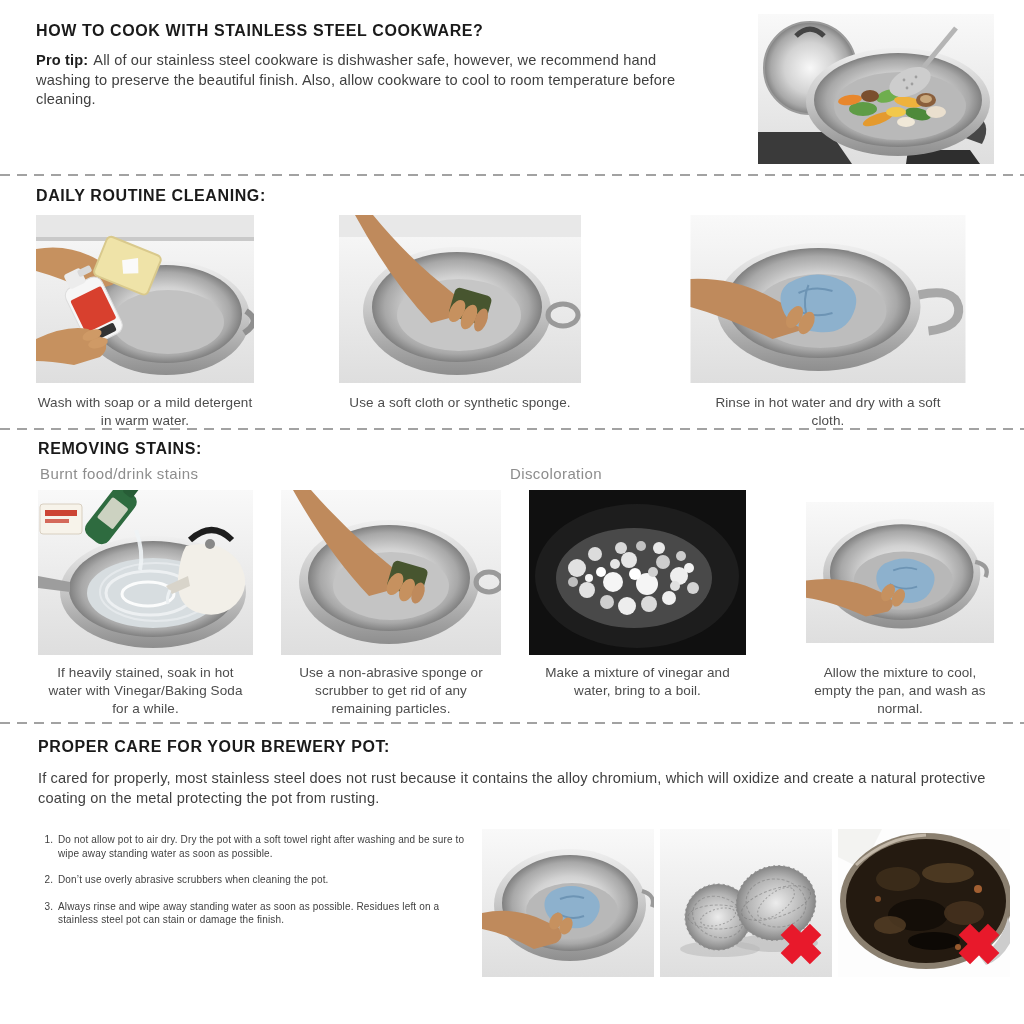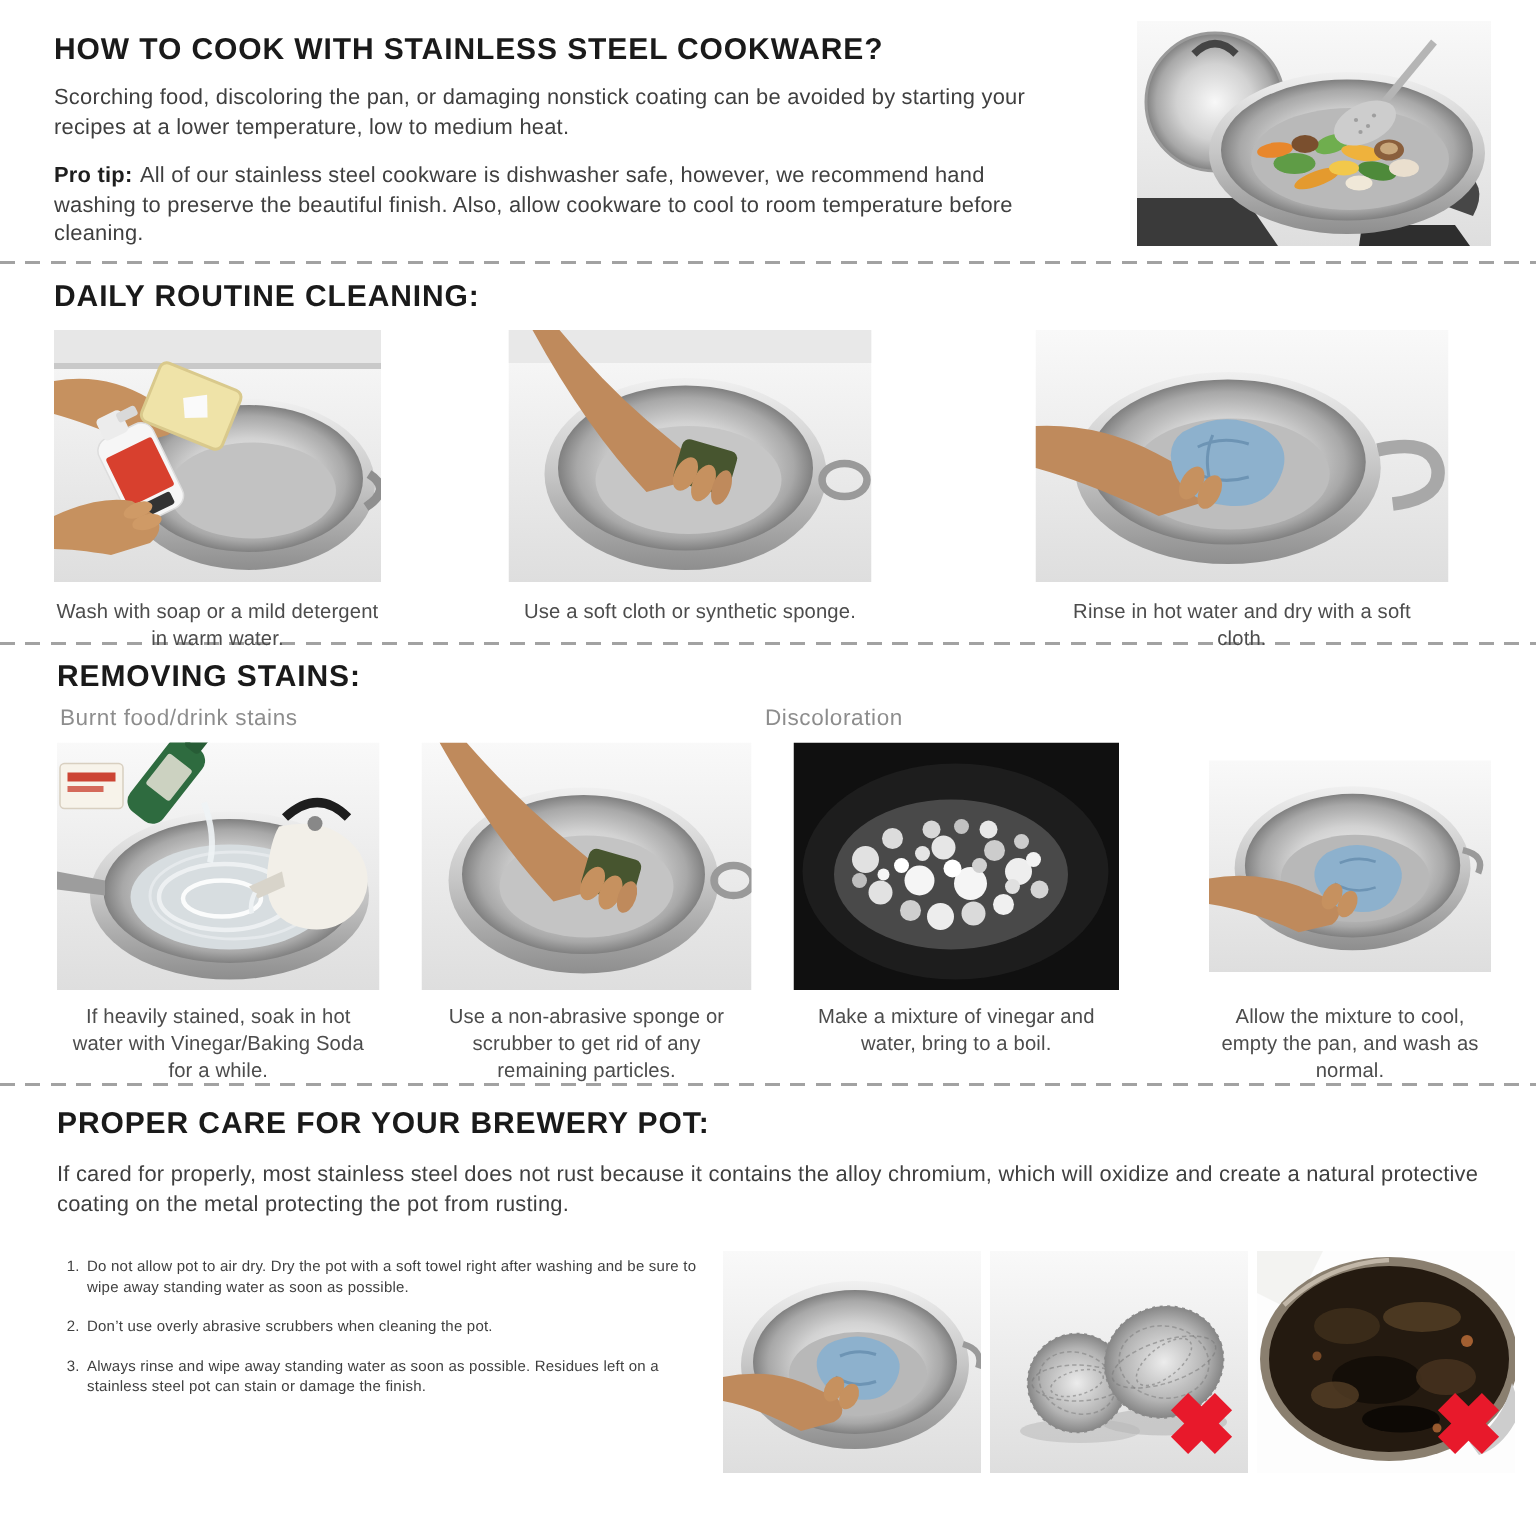--- a/index.html
+++ b/index.html
@@ -2,21 +2,21 @@
 <html><head>
 <meta charset="utf-8">
 <style>
   * { box-sizing: border-box; }
   html,body { margin:0; padding:0; }
   body {
     width:1024px; height:1024px; overflow:hidden;
     background:#ffffff; color:#3f3f3f;
     font-family:"Liberation Sans", sans-serif;
   }
-  h1,h2 { margin:0; font-size:20px; font-weight:bold; color:#1a1a1a; letter-spacing:.6px; }
+  h1,h2 { margin:0; font-size:16px; font-weight:bold; color:#1a1a1a; letter-spacing:.6px; }
   p { margin:0; font-size:14.6px; line-height:1.34; color:#3f3f3f; letter-spacing:.15px; }
   .divider { height:2px; background:repeating-linear-gradient(90deg,#a2a2a2 0 10px,transparent 10px 17px); }
 
   
   .intro { height:174px; padding:22px 30px 0 36px; display:flex; }
   .intro-text { width:668px; flex:none; }
   .intro-text h1 { margin-bottom:11px; }
   .intro-text p { margin-bottom:13px; }
   .protip-label { font-weight:bold; color:#1e1e1e; margin-right:5px; }
   .intro-photo { width:236px; height:150px; flex:none; margin-left:auto; margin-top:-8px; }
@@ -88,21 +88,20 @@
         <stop offset="1" stop-color="#dedede"></stop>
     </linearGradient>
   </defs>
 </svg>
 
 <div>
 
   <section class="intro">
     <div class="intro-text">
       <h1>HOW TO COOK WITH STAINLESS STEEL COOKWARE?</h1>
-      <p>Scorching food, discoloring the pan, or damaging nonstick coating can be avoided by starting your recipes at a lower temperature, low to medium heat.</p>
       <p><span class="protip-label">Pro tip:</span><span>All of our stainless steel cookware is dishwasher safe, however, we recommend hand washing to preserve the beautiful finish. Also, allow cookware to cool to room temperature before cleaning.</span></p>
     </div>
     <div class="photo intro-photo">
       <svg viewBox="0 0 236 150">
         <rect width="236" height="150" fill="url(#gCounter)"></rect>
         <circle cx="52" cy="54" r="46" fill="url(#gBowl)"></circle>
         <circle cx="52" cy="54" r="46" fill="none" stroke="#9a9a9a" stroke-width="2"></circle>
         <path d="M38 22 q14 -14 28 0" stroke="#444" stroke-width="5" fill="none"></path>
         <path d="M0 118 h72 l22 32 H0 Z" fill="#3a3a3a"></path>
         <path d="M150 136 h62 l10 14 h-74 Z" fill="#2e2e2e"></path>

